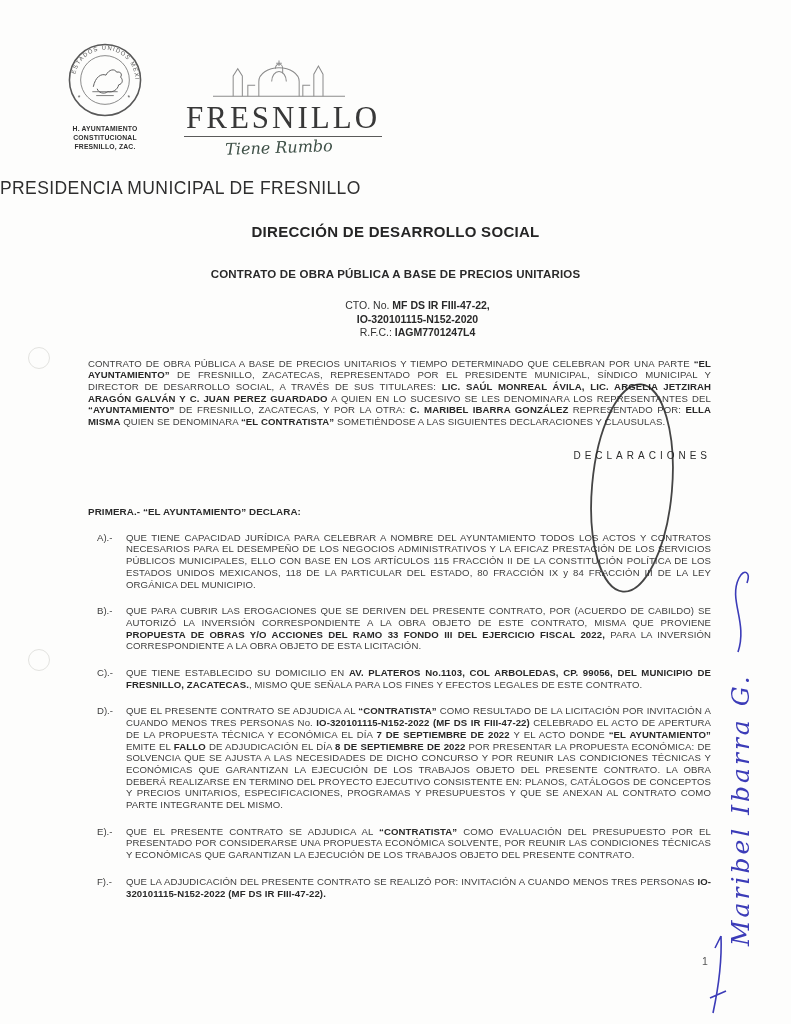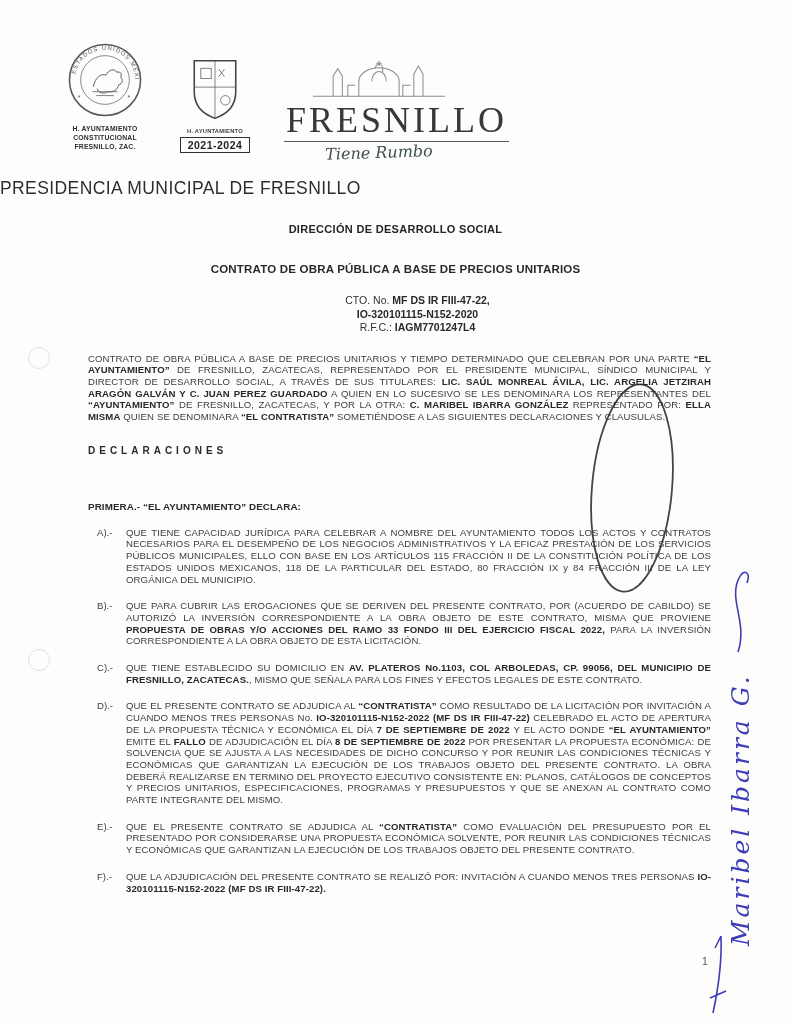--- a/index.html
+++ b/index.html
@@ -10,32 +10,32 @@
     background:#fdfdfc; color:#3d3d3d; overflow:hidden;
   }
   
   .logos { display:flex; align-items:flex-start; padding:42px 0 0 52px; height:152px; }
   .seal-block { width:106px; text-align:center; }
   .seal-caption { font-size:6.8px; font-weight:bold; line-height:9px; color:#2e2e2e; margin-top:2px; letter-spacing:.2px; }
   .shield-block { width:86px; text-align:center; margin-left:14px; padding-top:14px; }
   .shield-caption { font-size:5.8px; font-weight:bold; color:#3f3f3f; margin-top:2px; letter-spacing:.2px; }
   .years-box { display:inline-block; border:1.5px solid #2f2f2f; padding:1px 7px; font-weight:bold; font-size:10.5px; margin-top:3px; color:#1f1f1f; letter-spacing:.5px; }
   .brand-block { margin-left:26px; width:190px; text-align:center; padding-top:12px; }
-  .brand-name { display:inline-block; font-family:"Liberation Serif", serif; font-size:36px; letter-spacing:3px; color:#383838; line-height:1.05; border-bottom:1.5px solid #5a5a5a; padding:0 2px 1px 2px; }
+  .brand-name { display:inline-block; font-family:"Liberation Serif", serif; font-size:31px; letter-spacing:3px; color:#383838; line-height:1.05; border-bottom:1.5px solid #5a5a5a; padding:0 2px 1px 2px; }
   .brand-tagline { font-family:"DejaVu Serif", serif; font-style:italic; font-size:16px; color:#3e5047; transform:rotate(-2deg); margin-top:1px; }
   
   .title-main { font-size:17.5px; font-weight:normal; color:#2e2e2e; margin-top:26px; letter-spacing:.4px; }
-  .title-dept { text-align:center; font-size:11px; font-weight:bold; color:#252525; margin-top:24px; letter-spacing:.3px; }
+  .title-dept { text-align:center; font-size:15px; font-weight:bold; color:#252525; margin-top:24px; letter-spacing:.3px; }
   .title-contract { text-align:center; font-size:11.5px; font-weight:bold; color:#2a2a2a; margin-top:28px; letter-spacing:.2px; }
   .cto-block { text-align:center; margin-top:19px; font-size:10.5px; line-height:13.5px; color:#333;padding-left:44px; }
   
   .content { padding:0 80px 0 88px; }
   .intro { margin-top:18px; font-size:9.6px; line-height:11.7px; text-align:justify; letter-spacing:.1px; }
   .b { font-weight:bold; color:#292929; }
-  .decl-heading { text-align:left; font-size:10px; font-weight:bold; letter-spacing:4px; color:#2a2a2a; margin:22px 0 19px 0; }
+  .decl-heading { text-align:right; font-size:10px; font-weight:normal; letter-spacing:4px; color:#2a2a2a; margin:22px 0 19px 0; }
   .primera { font-size:9.8px; font-weight:bold; color:#2a2a2a; margin-bottom:15px; letter-spacing:.1px;margin-top:45px; }
   .decl-item { display:flex; margin-bottom:15px; font-size:9.6px; line-height:11.7px; }
   .decl-label { flex:0 0 38px; padding-left:9px; }
   .decl-text { flex:1; text-align:justify; letter-spacing:.1px; }
   
   .punch { position:absolute; width:22px; height:22px; border-radius:50%; border:1px solid #e3e3e0; left:28px; }
   .punch-1 { top:347px; } .punch-2 { top:649px; }
   .overlay-svg { position:absolute; left:0; top:0; pointer-events:none; }
   .signature {
     position:absolute; left:726px; top:946px; transform-origin:0 0; transform:rotate(-90deg);
@@ -68,31 +68,20 @@
         <path d="M28,46 c2,-10 8,-14 13,-12 c3,-6 9,-7 11,-3 c4,-1 6,2 4,5 c3,3 2,7 -2,8 c-1,5 -6,8 -11,7 c-4,3 -10,1 -11,-3" fill="none" stroke="#5a5a5a" stroke-width="1"></path>
         <path d="M27,51 h26 M31,55 h18" stroke="#5a5a5a" stroke-width="0.8" fill="none"></path>
       </svg>
       <div class="seal-caption">
         <div>H. AYUNTAMIENTO</div>
         <div>CONSTITUCIONAL</div>
         <div>FRESNILLO, ZAC.</div>
       </div>
     </div>
 
-    <div class="shield-block">
-      <svg width="58" height="66" viewBox="0 0 60 70">
-        <path d="M8,5 H52 V38 C52,54 42,62 30,66 C18,62 8,54 8,38 Z" fill="none" stroke="#464646" stroke-width="1.7"></path>
-        <path d="M30,5 V66 M8,33 H52" stroke="#5a5a5a" stroke-width="0.8"></path>
-        <rect x="15" y="13" width="11" height="11" fill="none" stroke="#5a5a5a" stroke-width="0.8"></rect>
-        <circle cx="41" cy="47" r="5" fill="none" stroke="#5a5a5a" stroke-width="0.8"></circle>
-        <path d="M34,14 l6,8 M40,14 l-6,8" stroke="#5a5a5a" stroke-width="0.8"></path>
-      </svg>
-      <div class="shield-caption">H. AYUNTAMIENTO</div>
-      <div class="years-box">2021-2024</div>
-    </div>
 
     <div class="brand-block">
       <svg width="160" height="44" viewBox="0 0 160 48">
         <g stroke="#8b8b8b" stroke-width="1.1" fill="none">
           <path d="M8,46 H152"></path>
           <path d="M30,46 V24 l5,-8 5,8 V46"></path>
           <path d="M118,46 V22 l5,-9 5,9 V46"></path>
           <path d="M58,46 V30 a22,15 0 0 1 44,0 V46"></path>
           <path d="M72,30 a8,11 0 0 1 16,0"></path>
           <path d="M76,16 a4,5 0 0 1 8,0 V21"></path>

